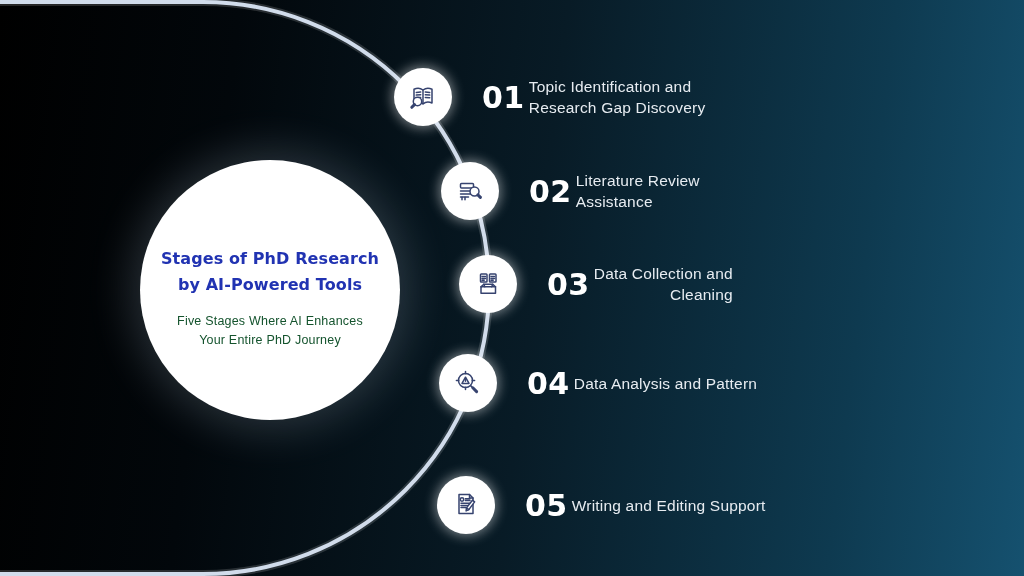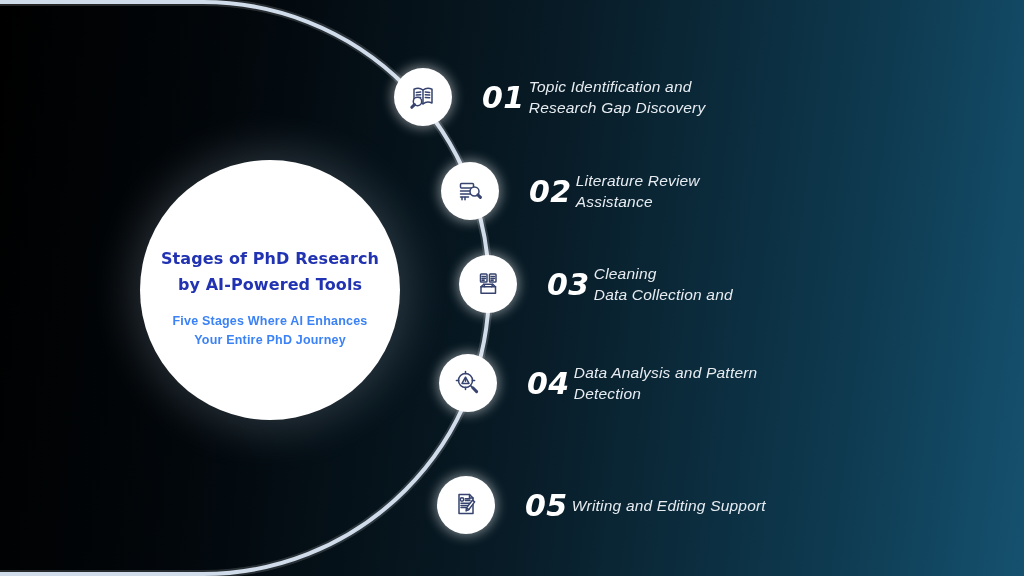--- a/index.html
+++ b/index.html
@@ -12,23 +12,23 @@
   .center-circle{
     position:absolute;left:140px;top:160px;width:260px;height:260px;border-radius:50%;
     background:#ffffff;box-shadow:0 0 45px 8px rgba(205,225,245,.20);
     text-align:center;box-sizing:border-box;padding-top:86px;
   }
   .center-title{
     font-family:"DejaVu Sans", sans-serif;font-weight:700;font-size:16px;line-height:26px;
     color:#2133b2;letter-spacing:.1px;
   }
   .center-sub{
-    margin-top:14px;font-size:12.5px;line-height:19px;color:#3b82f6;letter-spacing:.2px;font-weight:bold;
+    margin-top:14px;font-size:12.5px;line-height:19px;color:#14532d;letter-spacing:.2px;
   }
-  .stage{position:absolute;display:flex;align-items:center;height:58px;font-style:italic;}
+  .stage{position:absolute;display:flex;align-items:center;height:58px;}
   .icon-circle{
     flex:0 0 58px;width:58px;height:58px;border-radius:50%;background:#ffffff;
     display:flex;align-items:center;justify-content:center;
     box-shadow:0 0 12px 2px rgba(255,255,255,.45);
   }
   .icon-circle svg{display:block;}
   .stage-num{
     margin-left:30px;font-family:"DejaVu Sans", sans-serif;font-weight:700;
     font-size:30px;color:#ffffff;letter-spacing:.5px;
   }
@@ -86,54 +86,53 @@
       <path class="ic-thick" d="M24.9 20.9 L27.4 23.4"></path>
     </svg>
   </div>
   <div class="stage-num">02</div>
   <div class="stage-label">
     <div>Literature Review</div>
     <div>Assistance</div>
   </div>
 </div>
 
-<div class="stage" style="left:459px;top:255px;">
+<div class="stage" style="left:459px;top:255px;text-align:right;">
   <div class="icon-circle">
     <svg width="34" height="34" viewBox="0 0 34 34">
       <rect class="ic" x="9.5" y="7" width="6.5" height="8" rx="0.8"></rect>
       <path class="ic" d="M11 9.5 H14.5 M11 11.5 H14.5 M11 13.2 H13.2"></path>
       <rect class="ic" x="18.5" y="7" width="6.5" height="8" rx="0.8"></rect>
       <path class="ic" d="M20 9.5 H23.5 M20 11.5 H23.5 M20 13.2 H22.2"></path>
       <path class="ic" d="M10 19.8 L12.8 17.3 H21.7 L24.5 19.8"></path>
       <rect class="ic" x="10" y="19.8" width="14.5" height="6.4"></rect>
       <path class="ic" d="M13.8 19.8 L12.8 17.3 M20.7 19.8 L21.7 17.3"></path>
     </svg>
   </div>
   <div class="stage-num">03</div>
   <div class="stage-label">
+    <div>Data Collection and</div>
     <div>Cleaning</div>
-    <div>Data Collection and</div>
   </div>
 </div>
 
 <div class="stage" style="left:439px;top:354px;justify-content:space-between;">
   <div class="icon-circle">
     <svg width="34" height="34" viewBox="0 0 34 34">
       <circle class="ic" cx="14.5" cy="14.5" r="7"></circle>
       <path class="ic" d="M14.5 5.4 V7.8 M14.5 21.2 V23.6 M5.4 14.5 H7.8 M21.2 14.5 H23.6"></path>
       <path class="ic" d="M14.5 11.2 L18 17.4 H11 Z"></path>
       <path class="ic" d="M14.5 13.6 V15.3"></path>
       <path class="ic" d="M19.6 19.6 L21.2 21.2"></path>
       <path class="ic-thick" d="M21.8 21.8 L25.6 25.6"></path>
     </svg>
   </div>
   <div class="stage-num">04</div>
   <div class="stage-label">
     <div>Data Analysis and Pattern</div>
-    <div>Detection</div>
   </div>
 </div>
 
 <div class="stage" style="left:393px;top:476px;padding-left:44px;">
   <div class="icon-circle">
     <svg width="34" height="34" viewBox="0 0 34 34">
       <path class="ic" d="M10 6.5 H20.5 L24 10 V25.5 H10 Z"></path>
       <path class="ic" d="M20.5 6.5 V10 H24"></path>
       <circle class="ic" cx="13" cy="11.5" r="1.7"></circle>
       <path class="ic" d="M16.3 10.7 H21 M16.3 12.4 H21"></path>

